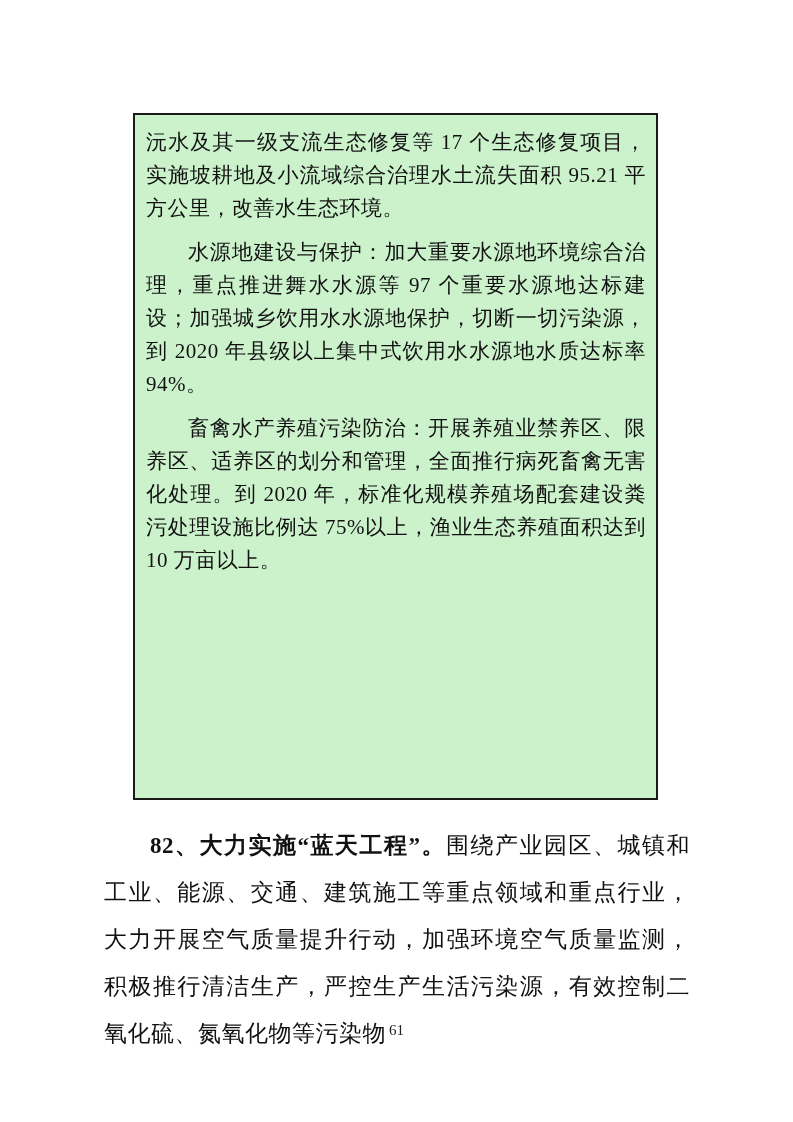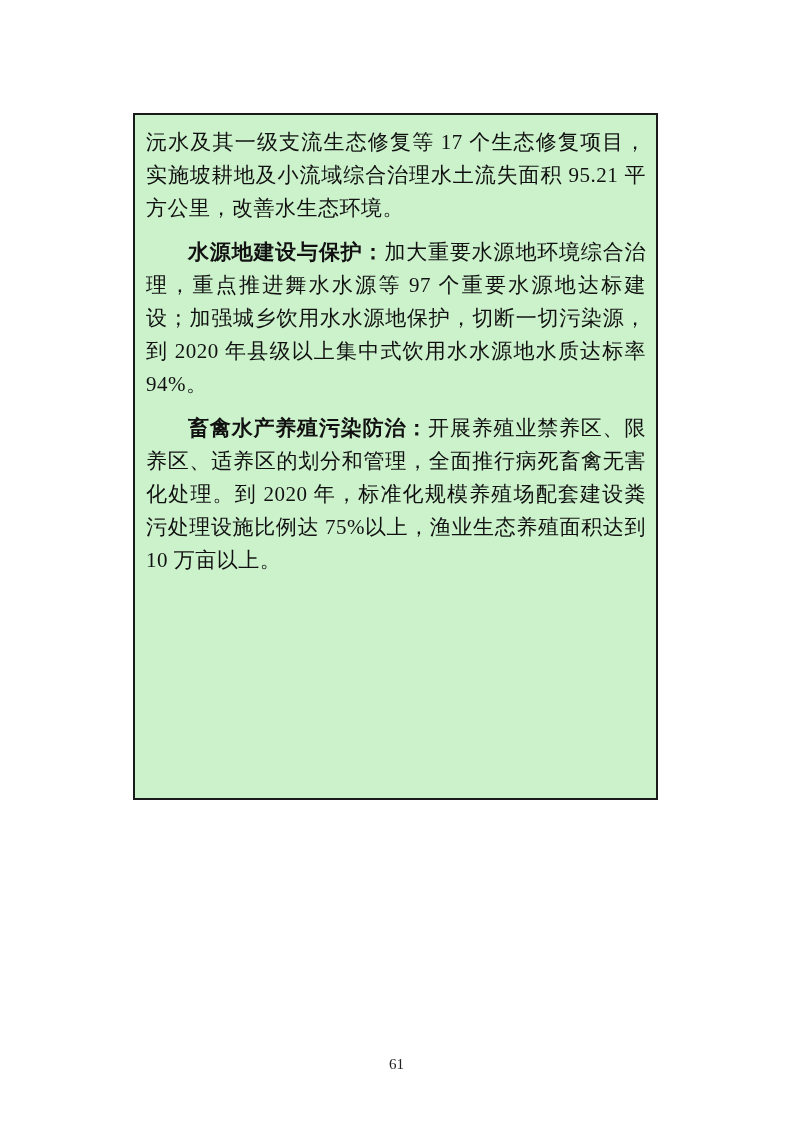--- a/index.html
+++ b/index.html
@@ -36,42 +36,42 @@
     letter-spacing: 0.5px;
   }
   .box-para + .box-para {
     margin-top: 10px;
   }
   .box-para.indent {
     text-indent: 2em;
   }
   .lead {
     font-family: "Liberation Sans", "DejaVu Sans", sans-serif;
-    font-weight: bold;
+    font-weight: normal;
   }
   .body-para {
     position: absolute;
     left: 104px;
     top: 822px;
     width: 586px;
     margin: 0;
     font-size: 23px;
     line-height: 47px;
     text-align: justify;
     text-indent: 2em;
     letter-spacing: 0.5px;
   }
   .body-para .lead {
     font-family: "Liberation Serif", "DejaVu Serif", serif;
     font-weight: bold;
   }
   .page-number {
     position: absolute;
     left: 0;
-    top: 1056px;
+    top: 1022px;
     width: 100%;
     text-align: center;
     font-size: 15px;
     color: #222222;
   }
 </style>
 </head>
 <body>
 
 <div class="page">
@@ -87,16 +87,19 @@
     </p>
 
 
 
     <p class="box-para indent">
       <span class="lead">畜禽水产养殖污染防治：</span><span>开展养殖业禁养区、限养区、适养区的划分和管理，全面推行病死畜禽无害化处理。到 2020 年，标准化规模养殖场配套建设粪污处理设施比例达 75%以上，渔业生态养殖面积达到 10 万亩以上。</span>
     </p>
 
   </div>
 
+  <p class="body-para">
+    <span class="lead">82、大力实施“蓝天工程”。</span><span>围绕产业园区、城镇和工业、能源、交通、建筑施工等重点领域和重点行业，大力开展空气质量提升行动，加强环境空气质量监测，积极推行清洁生产，严控生产生活污染源，有效控制二氧化硫、氮氧化物等污染物</span>
+  </p>
 
   <div class="page-number">61</div>
 
 </div>
 
 </body></html>

